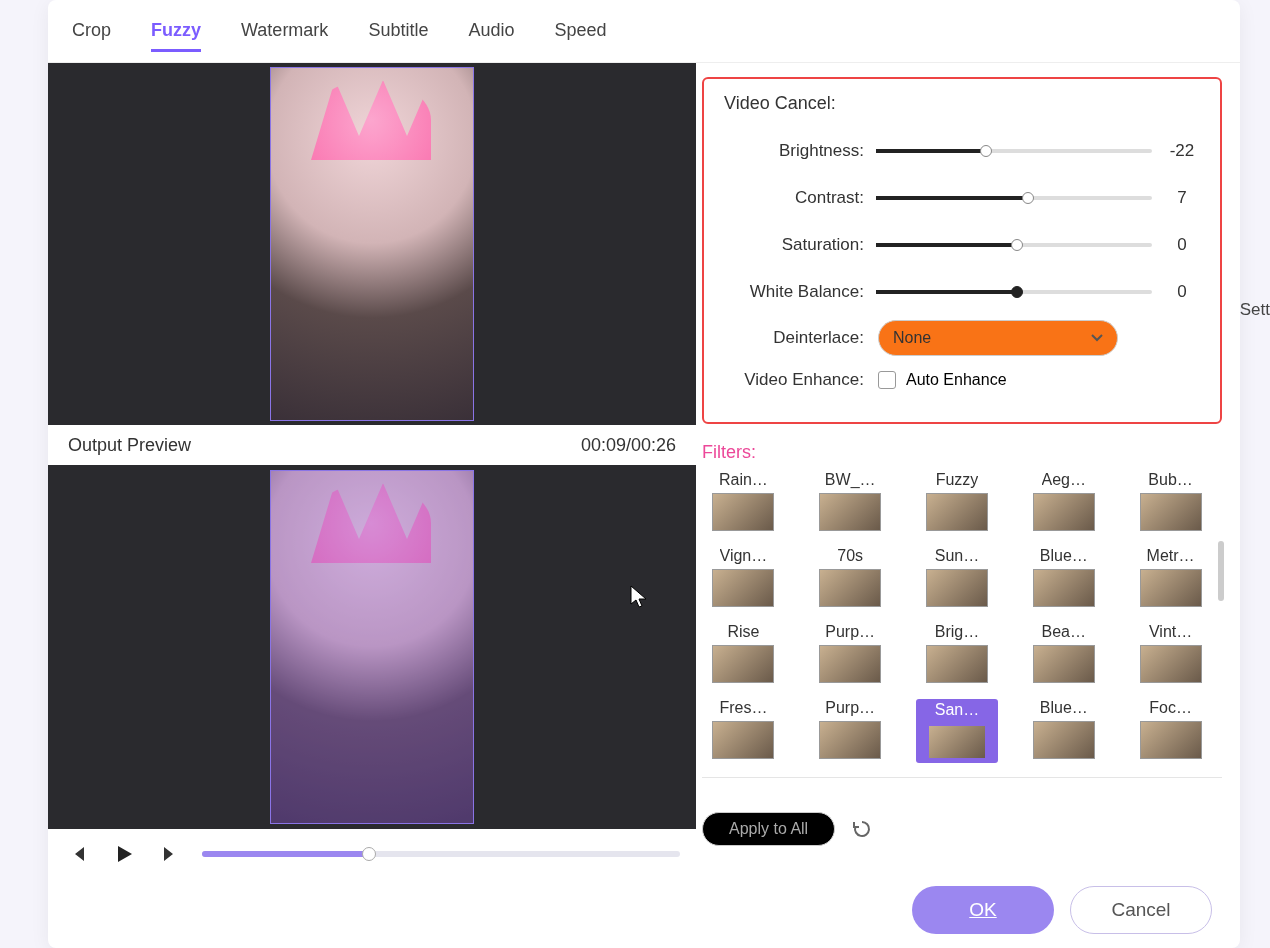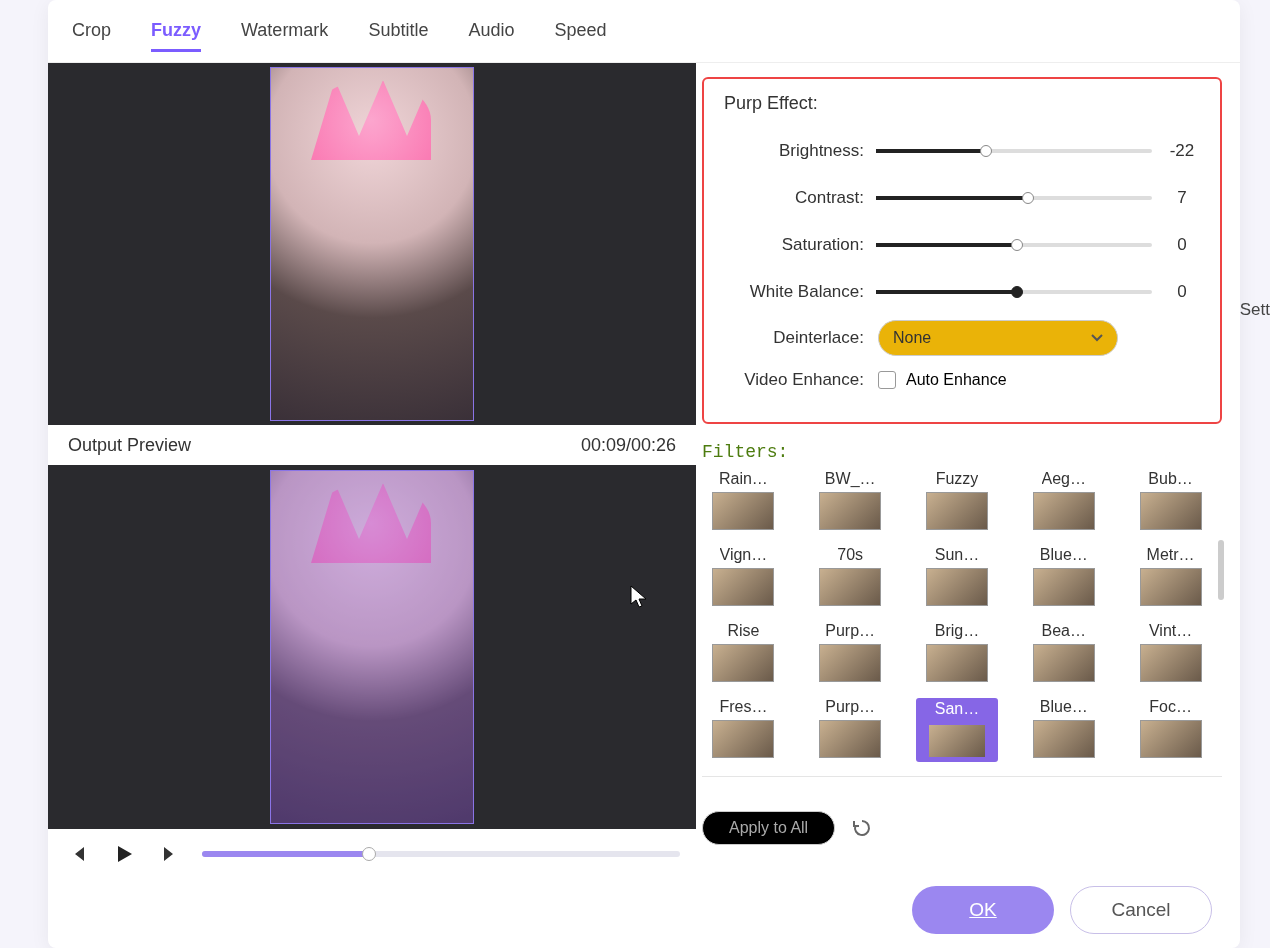--- a/index.html
+++ b/index.html
@@ -26,24 +26,24 @@
 .effect-box { border:2px solid #e44; border-radius:6px; padding:14px 20px 18px; }
 .effect-title { font-size:18px; color:#333; margin-bottom:14px; }
 .slider-row { display:flex; align-items:center; margin-bottom:18px; gap:12px;margin-top:27px; }
 .slider-label { width:140px; text-align:right; font-size:17px; color:#333; }
 .slider { flex:1; height:4px; background:#ddd; border-radius:2px; position:relative; cursor:pointer; }
 .slider-fill { position:absolute; left:0; top:0; height:100%; background:#222; }
 .slider-thumb { position:absolute; top:50%; width:12px; height:12px; background:#fff; border:1px solid #888; border-radius:50%; transform:translate(-50%,-50%); }
 .slider-thumb.dark { background:#222; border-color:#222; }
 .slider-val { width:36px; text-align:center; font-size:17px; color:#333; }
 .sel-row { display:flex; align-items:center; gap:14px; margin-bottom:14px; }
-.select { flex:1; max-width:240px; height:36px; border:1px solid #ccc; border-radius:18px; padding:0 14px; display:flex; align-items:center; justify-content:space-between; font-size:16px; color:#333; cursor:pointer; background:#eab308; }
+.select { flex:1; max-width:240px; height:36px; border:1px solid #ccc; border-radius:18px; padding:0 14px; display:flex; align-items:center; justify-content:space-between; font-size:16px; color:#333; cursor:pointer; background:#f97316; }
 .chk { width:18px; height:18px; border:1px solid #999; border-radius:3px; display:inline-block; }
 .chk-row { display:flex; align-items:center; gap:10px; }
-.filters-head { font-size:18px; color:#4d7c0f; margin:18px 0 8px;font-family:Liberation Mono, monospace; }
+.filters-head { font-size:18px; color:#ec4899; margin:18px 0 8px; }
 .filters-grid { display:grid; grid-template-columns:repeat(5,1fr); gap:16px 24px; max-height:300px; overflow:hidden; padding-right:10px; }
 .filter-item { display:flex; flex-direction:column; align-items:center; gap:4px; }
 .filter-label { font-size:16px; color:#333; white-space:nowrap; max-width:64px; overflow:hidden; text-overflow:ellipsis; }
 .filter-thumb { width:62px; height:38px; border:1px solid #999; background:linear-gradient(135deg,#c8b090,#6a5a4a); }
 .filter-item.selected .filter-thumb { border:3px solid #8666e6; }
 .filter-item.selected { background:#8666e6; padding:2px; border-radius:3px; }
 .filter-item.selected .filter-label { color:#fff; }
 .filters-wrap { position:relative; }
 .filters-scroll { position:absolute; right:-2px; top:70px; width:6px; height:60px; background:#ccc; border-radius:3px; }
 .apply-row { display:flex; align-items:center; gap:16px; margin-top:20px; }
@@ -107,21 +107,21 @@
         </div>
         <div class="timeline">
           <div class="timeline-fill"></div>
           <div class="timeline-thumb"></div>
         </div>
       </div>
     </div>
 
     <div class="right">
       <div class="effect-box">
-        <div class="effect-title">Purp Effect:</div>
+        <div class="effect-title">Video Cancel:</div>
 
         <div class="slider-row">
           <div class="slider-label">Brightness:</div>
           <div class="slider">
             <div class="slider-fill" style="width:40%"></div>
               <div class="slider-thumb" style="left:40%"></div>
           </div>
           <div class="slider-val">-22</div>
         </div>
 

